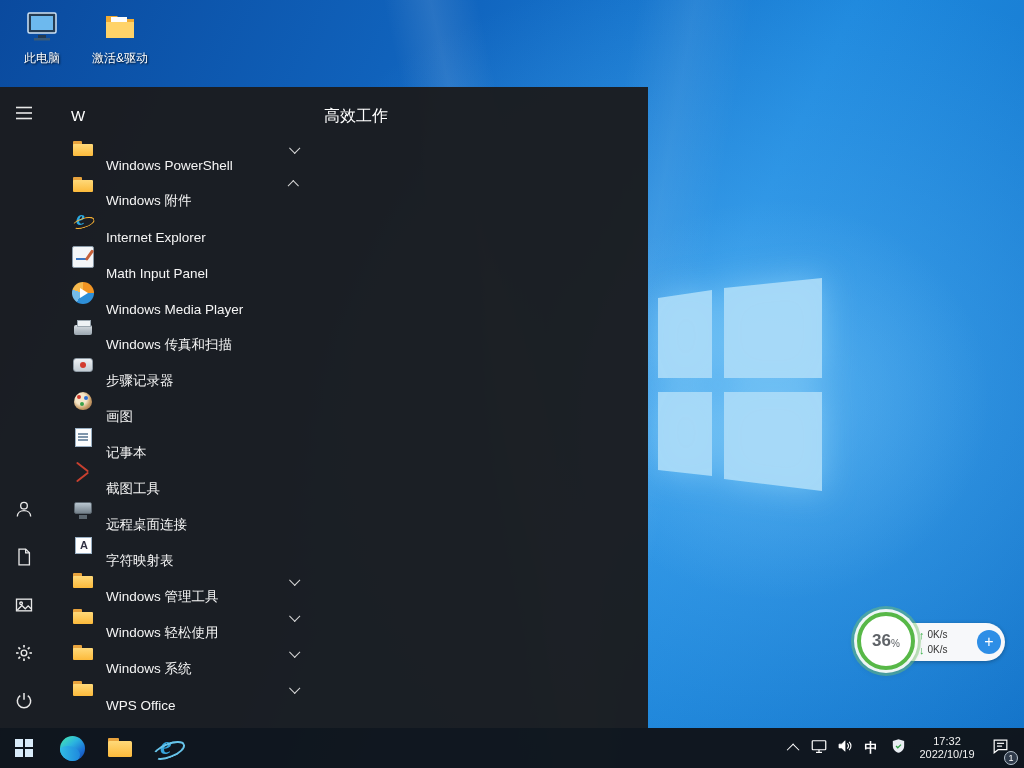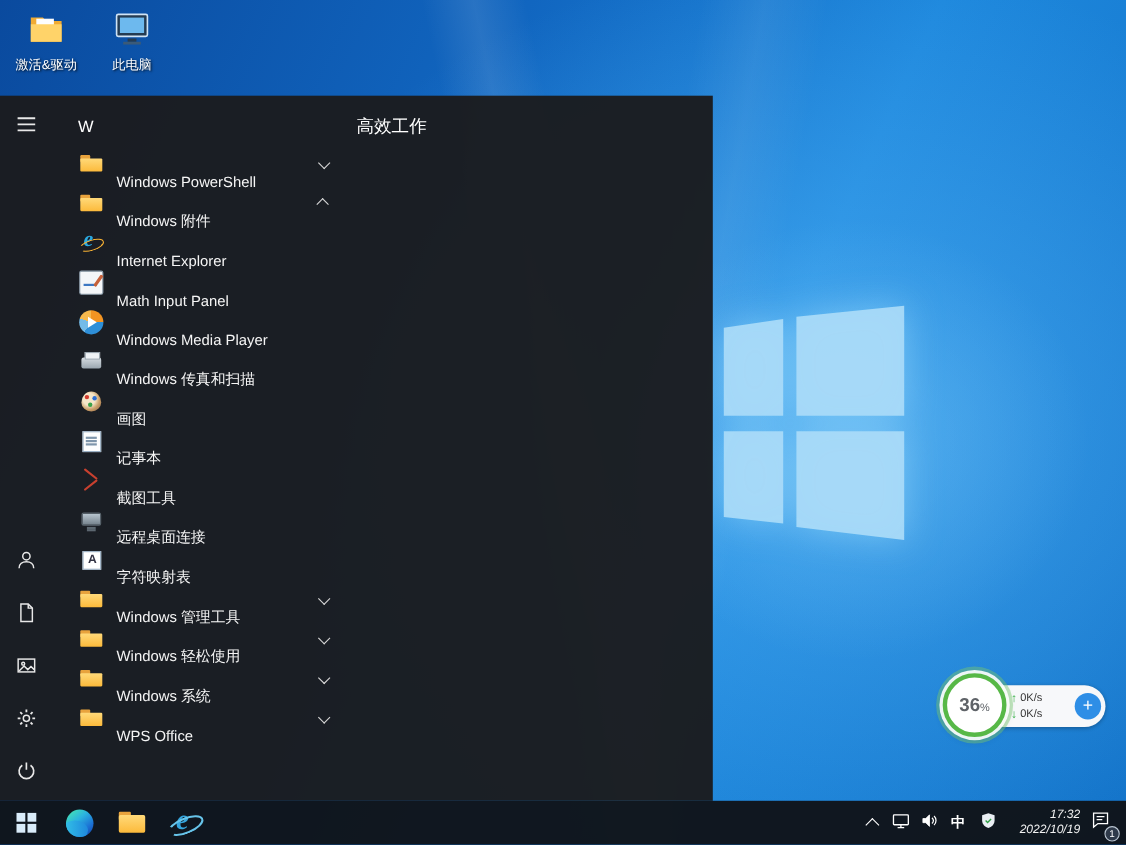--- a/index.html
+++ b/index.html
@@ -96,21 +96,21 @@
     background:linear-gradient(180deg,#ffd979,#fcba3b); border-radius:1.5px; }
   .ie-big { position:relative; width:30px; height:28px; }
   .ie-big .e { position:absolute; left:7px; top:-3px; font:italic 600 26px "Liberation Serif",serif; color:#35a4dc; }
   .ie-big::after { content:""; position:absolute; left:-1px; top:9px; width:30px; height:11px;
     border:2px solid #67c4ea; border-left-color:transparent; border-radius:50%; transform:rotate(-22deg); }
   .tray { margin-left:auto; display:flex; align-items:center; height:40px; padding-right:6px; }
   .tray-btn { height:40px; display:flex; align-items:center; justify-content:center; cursor:default; }
   .w24{width:24px}.w26{width:26px}.w28{width:28px}
   .tchev { width:8px; height:8px; border-left:1.5px solid #fff; border-top:1.5px solid #fff; transform:rotate(45deg) translateY(2px); }
   .zh { color:#fff; font-size:13px; font-weight:bold; }
-  .tray-clock { width:70px; color:#f2f2f2; font-size:11px; line-height:13px; text-align:right; cursor:default;font-style:italic; }
+  .tray-clock { width:70px; color:#f2f2f2; font-size:11px; line-height:13px; text-align:center; cursor:default; }
   .action-wrap { position:relative; width:36px; height:40px; display:flex; align-items:center; justify-content:center; cursor:default; }
   .badge { position:absolute; right:0px; bottom:3px; width:14px; height:14px; border-radius:50%;
     background:#2f3a4a; border:1px solid #b9c4d0; color:#fff; font-size:9px; line-height:13px; text-align:center; box-sizing:border-box; }
   
   .speedball { position:absolute; left:857px; top:612px; width:152px; height:64px; z-index:5; }
   .sb-pill { position:absolute; left:36px; top:11px; width:112px; height:38px; background:#f7f8fa;
     border-radius:19px; box-shadow:0 1px 4px rgba(0,0,0,.3); z-index:1; }
   .sb-rows { position:absolute; left:26px; top:4px; }
   .sb-row { display:flex; align-items:center; gap:3px; font-size:10px; color:#333; height:15px; }
   .arr { font-size:11px; font-weight:bold; color:#3bb24a; }
@@ -135,37 +135,37 @@
       <polygon points="8,116 62,116 62,200 8,194"></polygon>
       <polygon points="74,116 172,116 172,215 74,203"></polygon>
     </g>
   </svg>
 </div>
 
 <div class="desk-icons">
   <div class="desk-icon">
     <span>
       <svg width="36" height="36" viewBox="0 0 36 36">
-        <path d="M4 8h11l3 3h14v19H4z" fill="#f0ab33"></path>
-        <rect x="9" y="9" width="16" height="12" fill="#fdfdfd"></rect>
-        <path d="M4 14h28v16H4z" fill="#ffd369"></path>
-      </svg>
-    </span>
-    <span class="di-label">激活&amp;驱动</span>
-  </div>
-  <div class="desk-icon">
-    <span>
-      <svg width="36" height="36" viewBox="0 0 36 36">
         <rect x="4" y="5" width="28" height="20" rx="1.5" fill="#243b52" stroke="#cfe3f5" stroke-width="1.5"></rect>
         <rect x="7" y="8" width="22" height="14" fill="#6db9ee"></rect>
         <rect x="14" y="27" width="8" height="3" fill="#243b52"></rect>
         <rect x="10" y="30" width="16" height="2.5" fill="#3a5a78"></rect>
       </svg>
     </span>
     <span class="di-label">此电脑</span>
+  </div>
+  <div class="desk-icon">
+    <span>
+      <svg width="36" height="36" viewBox="0 0 36 36">
+        <path d="M4 8h11l3 3h14v19H4z" fill="#f0ab33"></path>
+        <rect x="9" y="9" width="16" height="12" fill="#fdfdfd"></rect>
+        <path d="M4 14h28v16H4z" fill="#ffd369"></path>
+      </svg>
+    </span>
+    <span class="di-label">激活&amp;驱动</span>
   </div>
 </div>
 
 <div class="start-menu">
   <div class="rail">
     <div class="rail-btn" style="top:4px">
       <span>
         <svg width="20" height="20" viewBox="0 0 20 20">
             <g stroke="#e8e8e8" stroke-width="1.6">
               <line x1="2" y1="4.5" x2="18" y2="4.5"></line>
@@ -251,20 +251,24 @@
     </div>
     <div class="app-row">
       <span class="ic ic-wmp"></span>
       <span class="app-label">Windows Media Player</span>
     </div>
     <div class="app-row">
       <span class="ic ic-fax"></span>
       <span class="app-label">Windows 传真和扫描</span>
     </div>
     <div class="app-row">
+      <span class="ic ic-steps"></span>
+      <span class="app-label">步骤记录器</span>
+    </div>
+    <div class="app-row">
       <span class="ic ic-paint"></span>
       <span class="app-label">画图</span>
     </div>
     <div class="app-row">
       <span class="ic ic-notepad"></span>
       <span class="app-label">记事本</span>
     </div>
     <div class="app-row">
       <span class="ic ic-snip"></span>
       <span class="app-label">截图工具</span>

